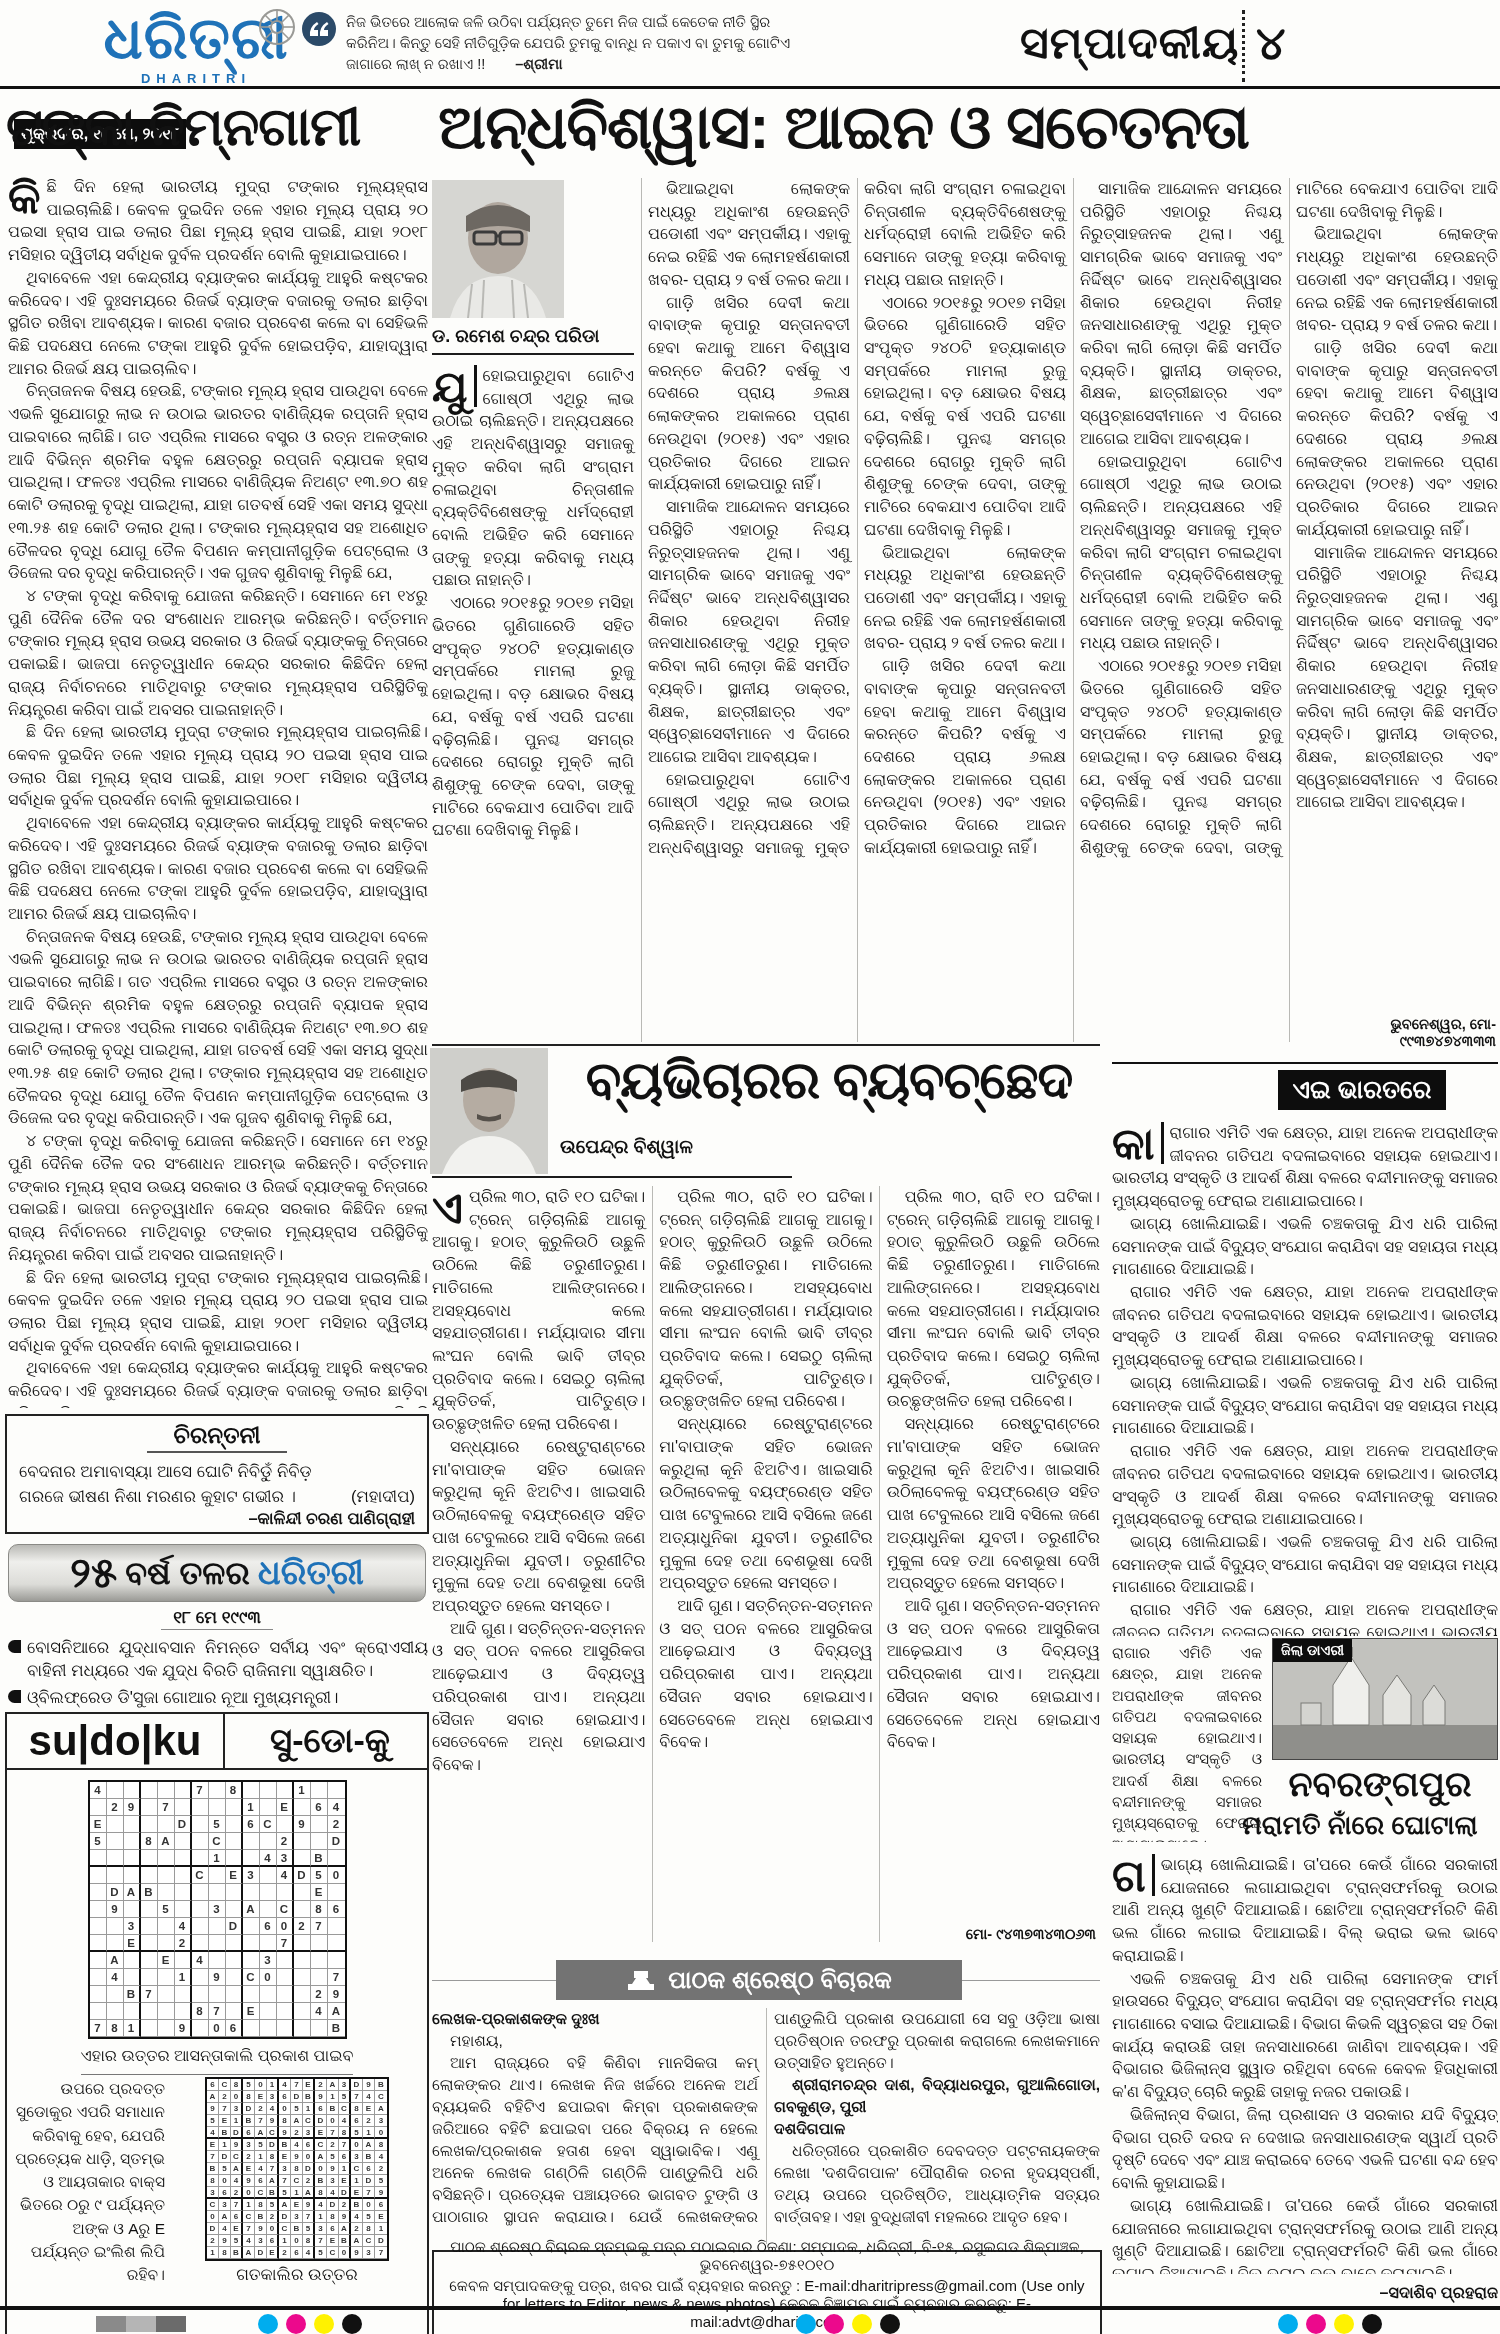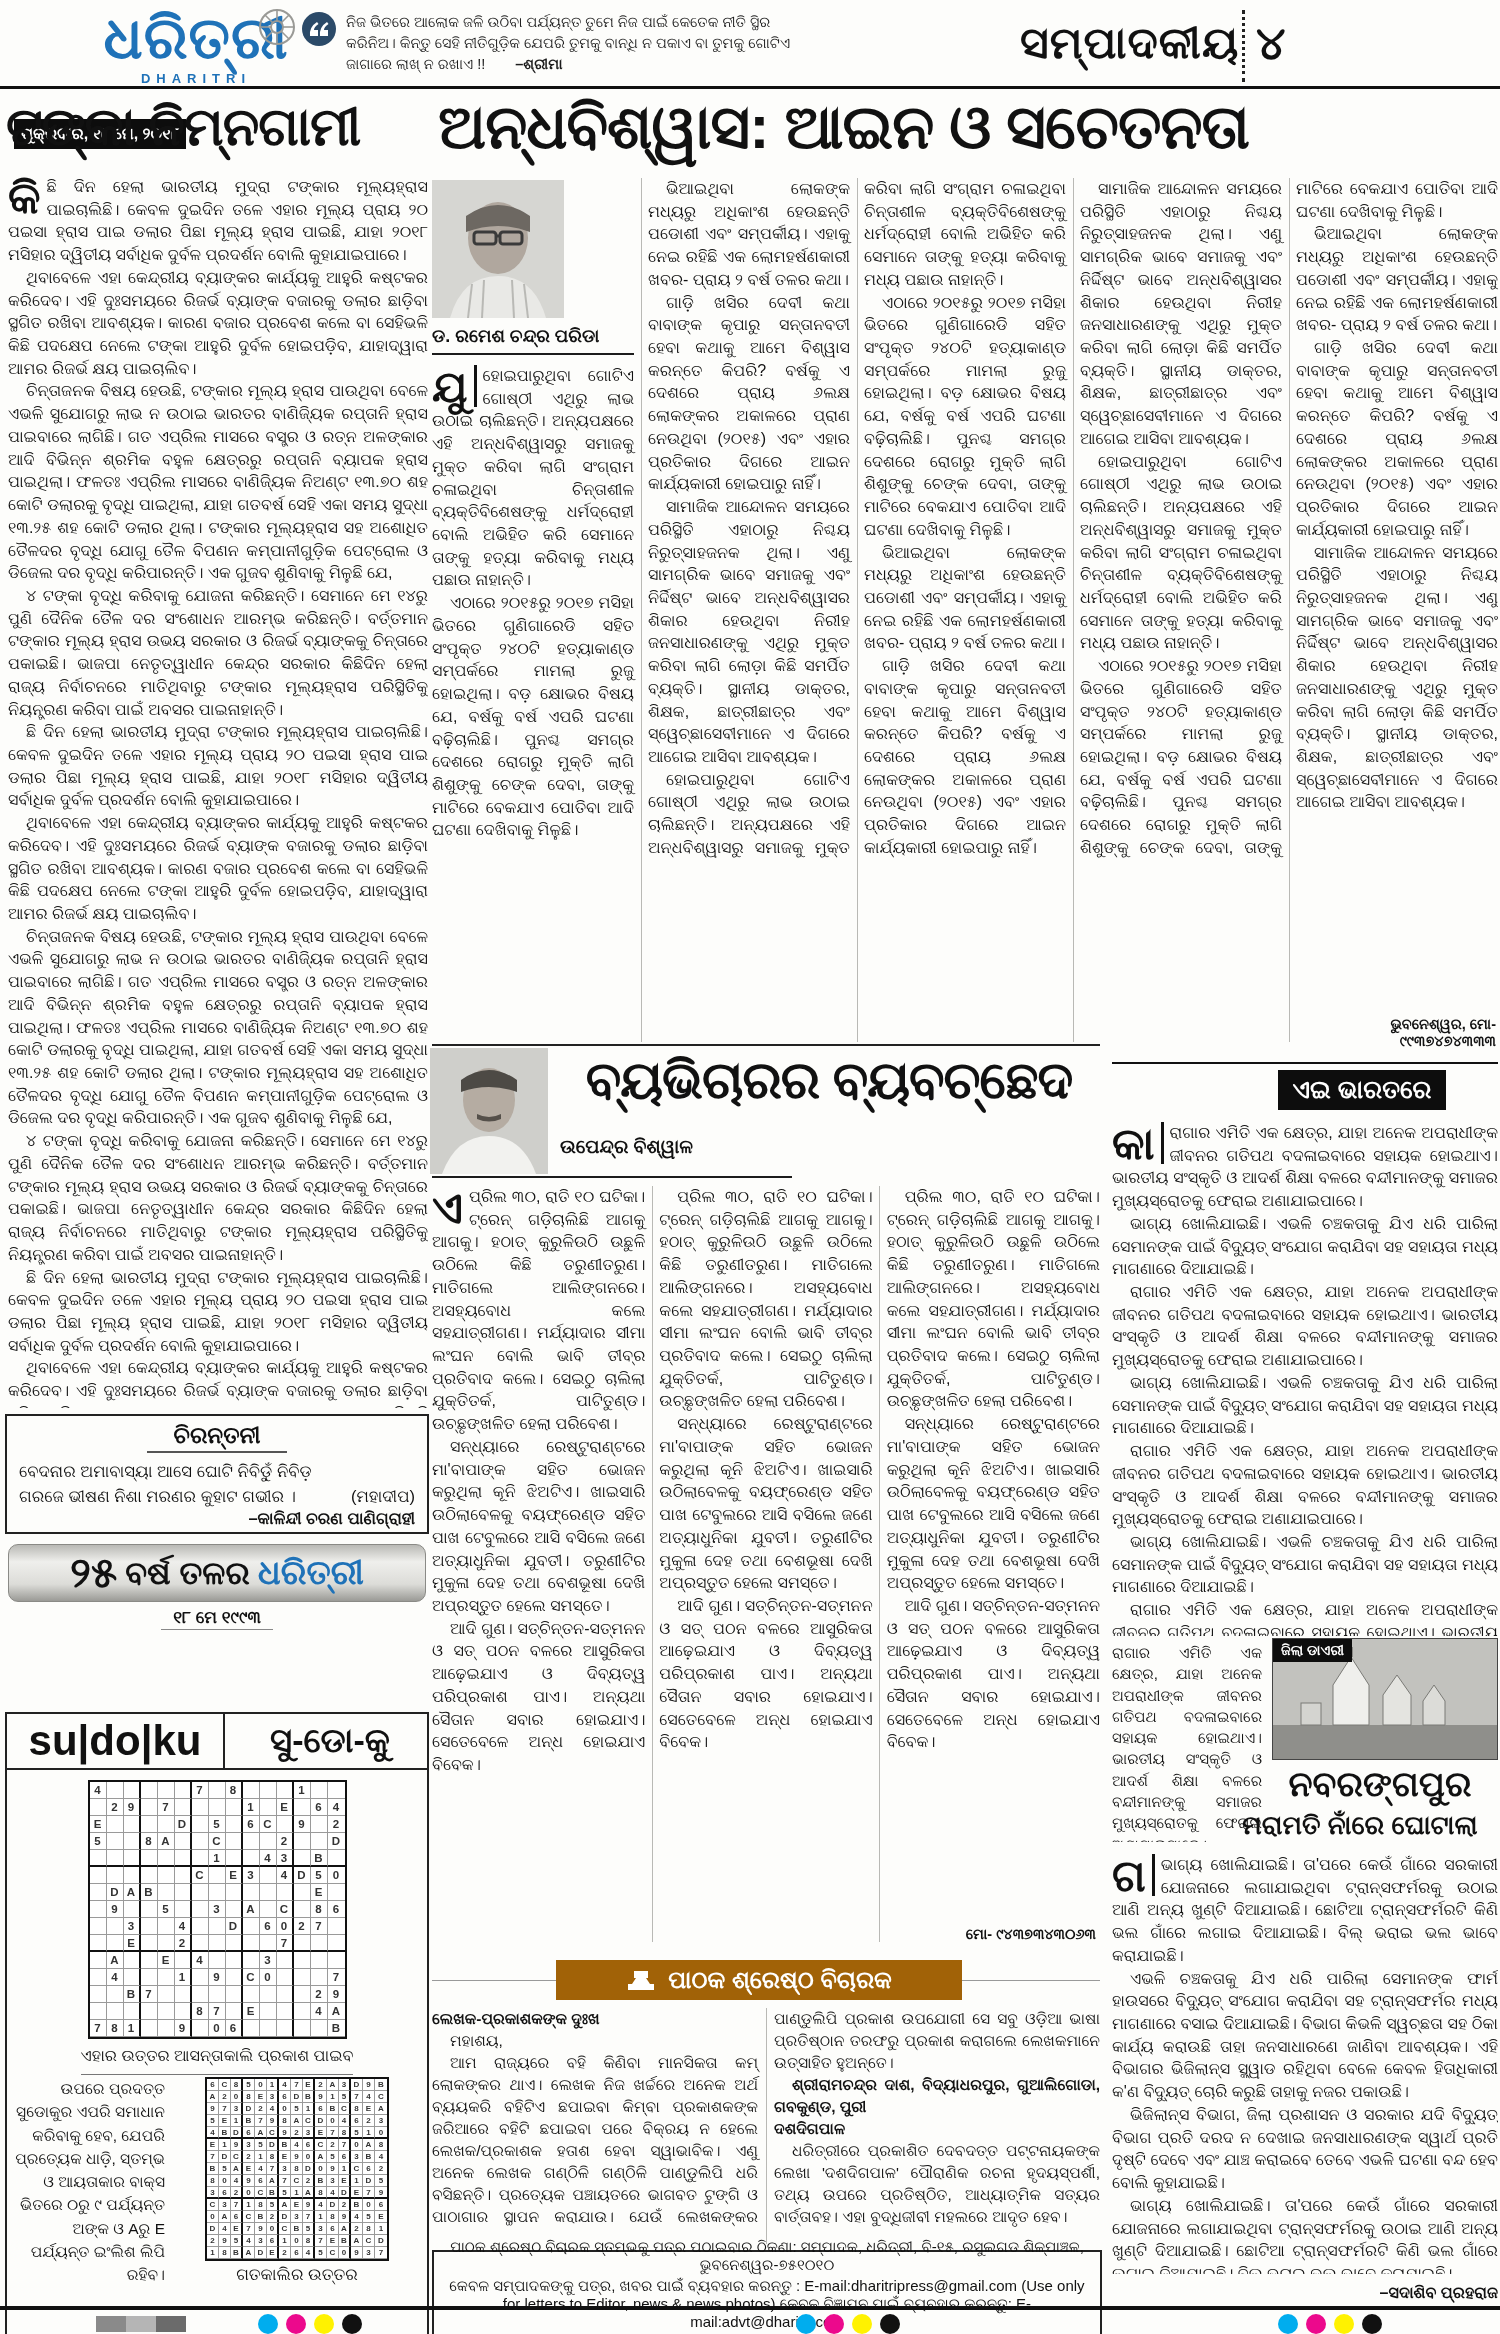--- a/index.html
+++ b/index.html
@@ -112,21 +112,21 @@
   .answer .cell { width:12px; height:12px; font-size:8px; }
   .sud-note { text-align:center; font-size:16px; margin-top:8px; }
   .sud-note span { border-bottom:1px solid #777; padding-bottom:10px; }
   .sud-bottom { display:flex; margin-top:12px; padding:0 8px; gap:10px; }
   .sud-instr { flex:0 0 150px; font-size:15.5px; line-height:1.5; text-align:right; }
   .sud-ans-wrap { flex:1; text-align:center; }
   .sud-ans-cap { font-size:16.5px; margin-top:4px; }
 
   
   .reader-line { left:432px; top:1980px; width:668px; height:1px; background:#999; }
-  .reader-banner { left:556px; top:1960px; width:406px; height:40px; background:#a16207; color:#fff;
+  .reader-banner { left:556px; top:1960px; width:406px; height:40px; background:#737373; color:#fff;
                    display:flex; align-items:center; justify-content:center; gap:12px;
                    font-size:24px; font-weight:800; }
   .letter-title { font-weight:800; font-size:19px; text-indent:0 !important; }
   .letters-body p { font-size:15.5px; }
   .sig { text-align:right; font-weight:700; }
   .footer-box { left:432px; top:2250px; width:670px; height:88px; border:2px solid #222;
                 display:flex; flex-direction:column; align-items:center; justify-content:center; gap:3px;
                 font-size:15px; text-align:center; padding:0 14px; }
 
   
@@ -308,20 +308,30 @@
     </div>
     <div class="chira-attr">–କାଳିନ୍ଦୀ ଚରଣ ପାଣିଗ୍ରାହୀ</div>
   </div>
 
   <div class="abs years-banner">
     <span class="yb-num">୨୫</span>
     <span class="yb-mid">ବର୍ଷ ତଳର</span>
     <span class="yb-logo">ଧରିତ୍ରୀ</span>
   </div>
   <div class="abs years-date"><span>୧୮ ମେ ୧୯୯୩</span></div>
+  <div class="abs years-bullets" id="years-bullets">
+      <div class="bl">
+        <span class="blt"></span>
+        <span>ବୋସନିଆରେ ଯୁଦ୍ଧାବସାନ ନିମନ୍ତେ ସର୍ବୀୟ ଏବଂ କ୍ରୋଏସୀୟ ବାହିନୀ ମଧ୍ୟରେ ଏକ ଯୁଦ୍ଧ ବିରତି ରାଜିନାମା ସ୍ୱାକ୍ଷରିତ।</span>
+      </div>
+      <div class="bl">
+        <span class="blt"></span>
+        <span>ଓ୍ବିଲଫ୍ରେଡ ଡି'ସୁଜା ଗୋଆର ନୂଆ ମୁଖ୍ୟମନ୍ତ୍ରୀ।</span>
+      </div>
+    </div>
 
   <div class="abs sudoku-box">
     <div class="sudoku-header">
       <div class="sud-logo">su|do|ku</div>
       <div class="sud-odia">ସୁ-ଡୋ-କୁ</div>
     </div>
     <div class="sgrid puzzle" style="grid-template-columns: repeat(15, auto);">
         <div class="cell">4</div>
         <div class="cell"></div>
         <div class="cell br"></div>

